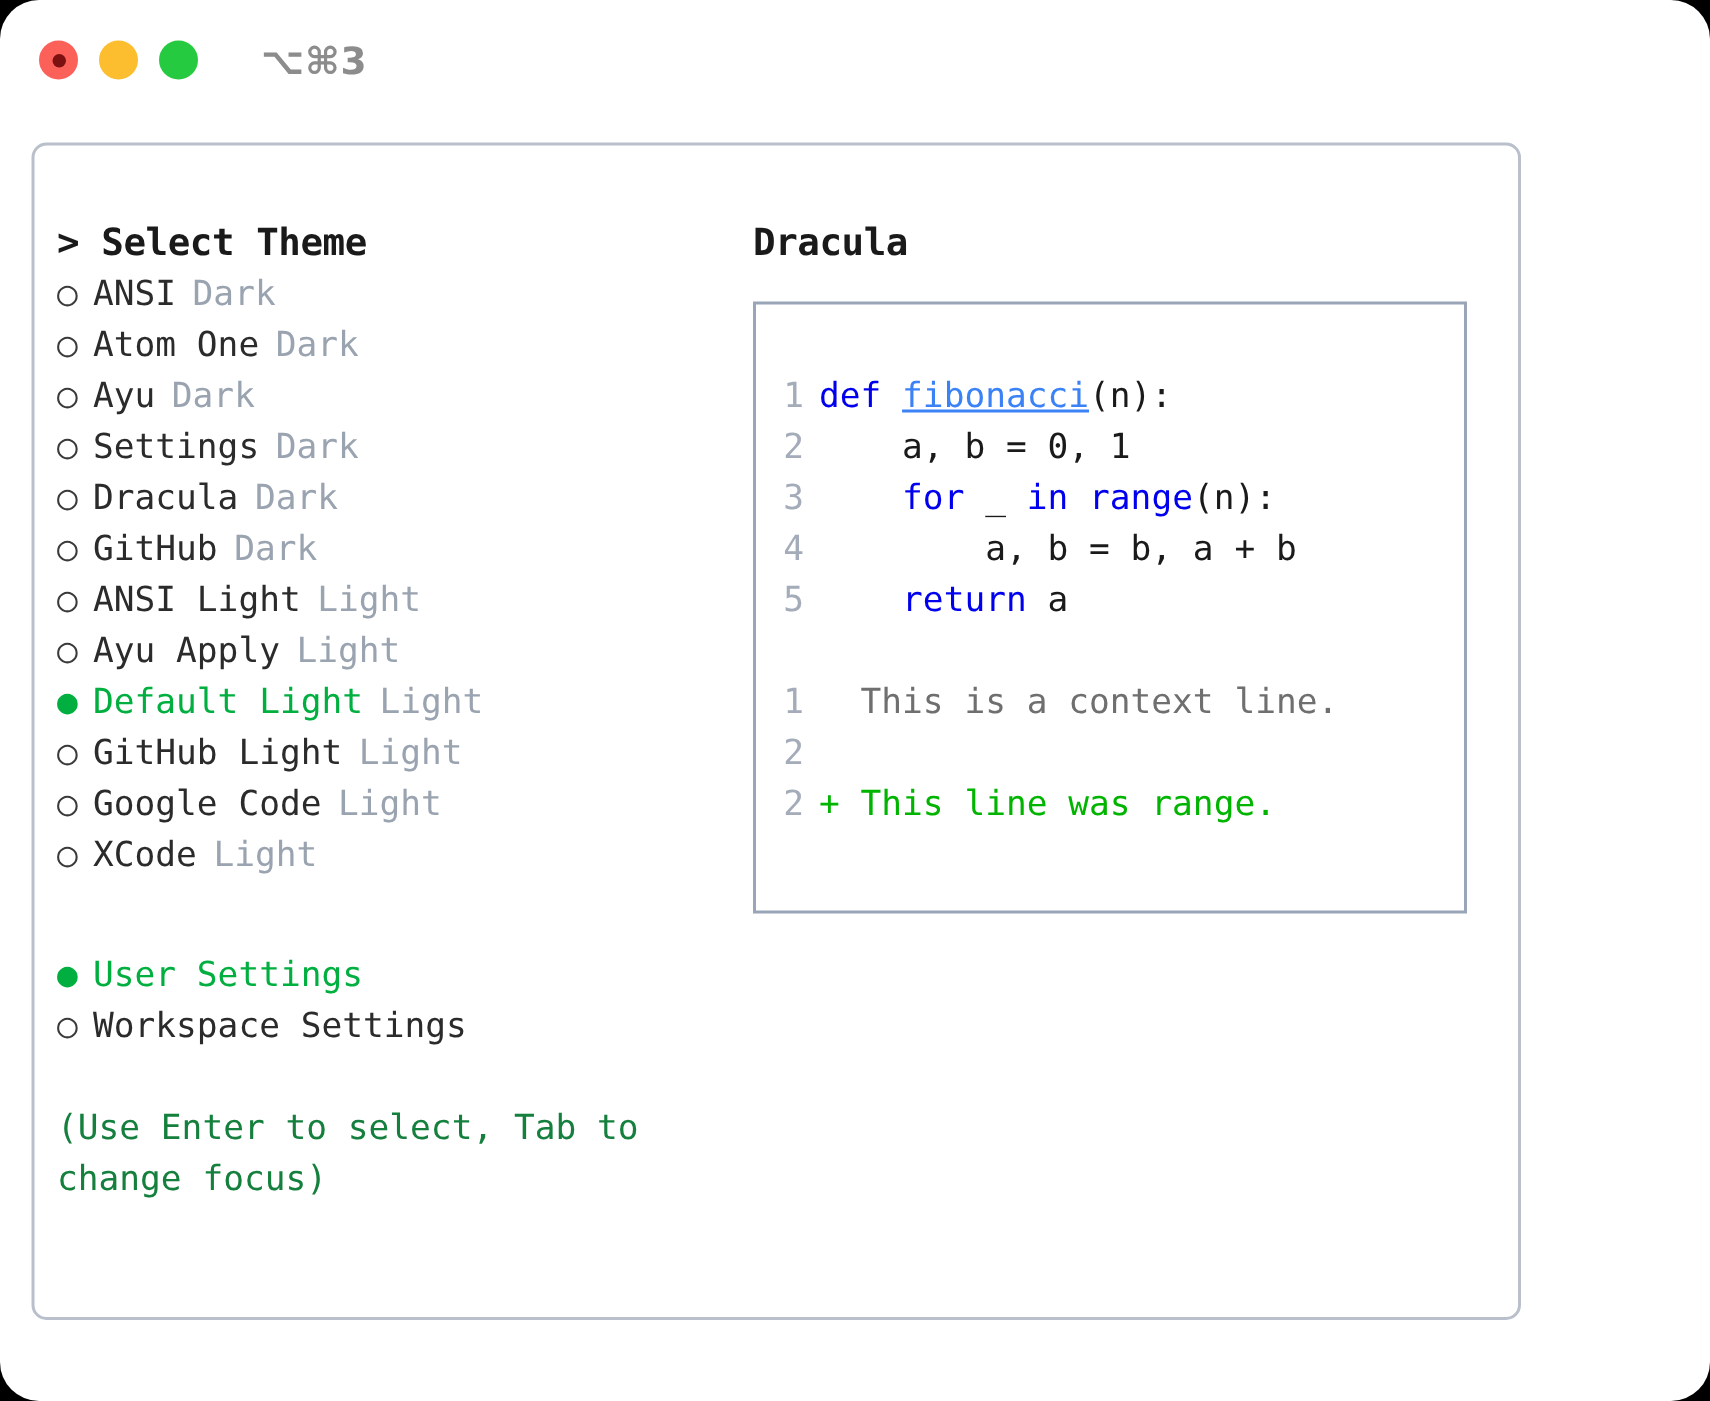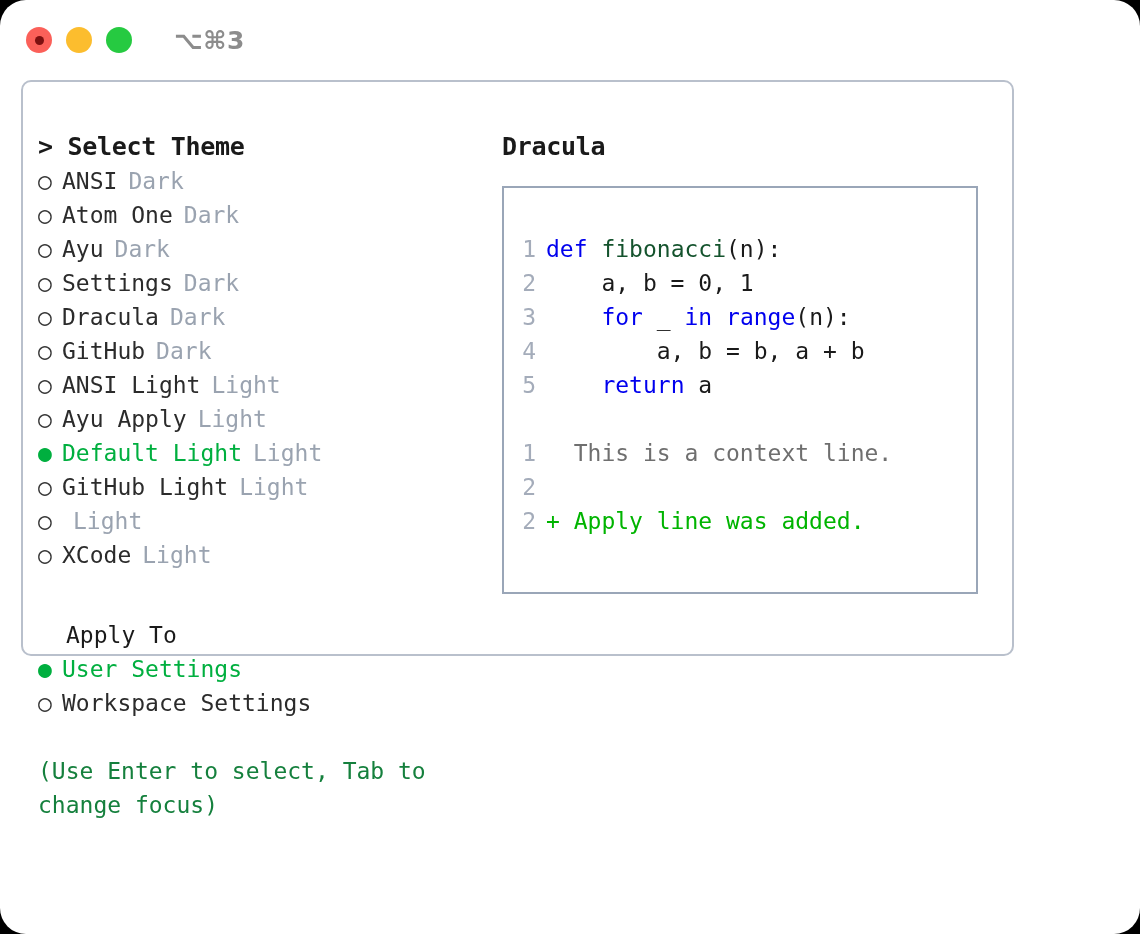--- a/index.html
+++ b/index.html
@@ -68,23 +68,23 @@
     font-size: 25px;
     font-weight: 700;
     letter-spacing: 0.5px;
     font-family: "DejaVu Sans", "Liberation Sans", sans-serif;
   }
 
   
   #app-panel {
     position: absolute;
     left: 21px;
-    top: 80px;
+    top: 95px;
     width: 993px;
-    height: 576px;
+    height: 785px;
     border: 2px solid #b9c0cc;
     border-radius: 10px;
     box-sizing: border-box;
     background: #ffffff;
     padding-left: 34px;
   }
 
   
   #theme-column {
     position: absolute;
@@ -188,21 +188,21 @@
   .lineno {
     width: 42px;
     flex: 0 0 42px;
     text-align: right;
     color: #a4acba;
     padding-right: 10px;
     box-sizing: border-box;
   }
   .code-text { white-space: pre; }
   .tok-kw  { color: #0000ee; }
-  .tok-fn  { color: #14532d; }
+  .tok-fn  { color: #3b82f6; text-decoration: underline; }
   .tok-pl  { color: #1a1a1a; }
   .spacer-line { height: 34px; }
   .diff-ctx { color: #6f6f6f; }
   .diff-del { color: #c20000; }
   .diff-add { color: #00b400; }
 </style>
 </head>
 <body>
 
 <div id="window-shell">
@@ -226,26 +226,25 @@
           <div class="theme-row"><span class="radio">○</span><span class="theme-name">ANSI</span><span class="theme-kind">Dark</span></div>
           <div class="theme-row"><span class="radio">○</span><span class="theme-name">Atom One</span><span class="theme-kind">Dark</span></div>
           <div class="theme-row"><span class="radio">○</span><span class="theme-name">Ayu</span><span class="theme-kind">Dark</span></div>
           <div class="theme-row"><span class="radio">○</span><span class="theme-name">Settings</span><span class="theme-kind">Dark</span></div>
           <div class="theme-row"><span class="radio">○</span><span class="theme-name">Dracula</span><span class="theme-kind">Dark</span></div>
           <div class="theme-row"><span class="radio">○</span><span class="theme-name">GitHub</span><span class="theme-kind">Dark</span></div>
           <div class="theme-row"><span class="radio">○</span><span class="theme-name">ANSI Light</span><span class="theme-kind">Light</span></div>
           <div class="theme-row"><span class="radio">○</span><span class="theme-name">Ayu Apply</span><span class="theme-kind">Light</span></div>
           <div class="theme-row selected"><span class="radio on">●</span><span class="theme-name">Default Light</span><span class="theme-kind">Light</span></div>
           <div class="theme-row"><span class="radio">○</span><span class="theme-name">GitHub Light</span><span class="theme-kind">Light</span></div>
-          <div class="theme-row"><span class="radio">○</span><span class="theme-kind">Light</span></div>
+          <div class="theme-row"><span class="radio">○</span><span class="theme-name">Google Code</span><span class="theme-kind">Light</span></div>
           <div class="theme-row"><span class="radio">○</span><span class="theme-name">XCode</span><span class="theme-kind">Light</span></div>
         </div>
 
       <div id="apply-group">
-        <div id="apply-to-heading">Apply To</div>
         <div id="apply-list">
             <div class="apply-row selected"><span class="radio on">●</span><span class="apply-label">User Settings</span></div>
             <div class="apply-row"><span class="radio">○</span><span class="apply-label">Workspace Settings</span></div>
           </div>
       </div>
 
       <div id="hint-text">(Use Enter to select, Tab to change focus)</div>
     </div>
 
     <div id="preview-column">
@@ -256,19 +255,19 @@
             <div class="code-line"><span class="lineno">1</span><span class="code-text"><span class="tok-kw">def </span><span class="tok-fn">fibonacci</span><span class="tok-pl">(n):</span></span></div>
             <div class="code-line"><span class="lineno">2</span><span class="code-text"><span class="tok-pl">    a, b = 0, 1</span></span></div>
             <div class="code-line"><span class="lineno">3</span><span class="code-text"><span class="tok-pl">    </span><span class="tok-kw">for</span><span class="tok-pl"> _ </span><span class="tok-kw">in</span><span class="tok-pl"> </span><span class="tok-kw">range</span><span class="tok-pl">(n):</span></span></div>
             <div class="code-line"><span class="lineno">4</span><span class="code-text"><span class="tok-pl">        a, b = b, a + b</span></span></div>
             <div class="code-line"><span class="lineno">5</span><span class="code-text"><span class="tok-pl">    </span><span class="tok-kw">return</span><span class="tok-pl"> a</span></span></div>
           </div>
         <div class="spacer-line"></div>
         <div id="diff-block">
             <div class="code-line"><span class="lineno">1</span><span class="code-text diff-ctx">  This is a context line.</span></div>
             <div class="code-line"><span class="lineno">2</span></div>
-            <div class="code-line"><span class="lineno">2</span><span class="code-text diff-add">+ Apply line was added.</span></div>
+            <div class="code-line"><span class="lineno">2</span><span class="code-text diff-add">+ This line was range.</span></div>
           </div>
       </div>
     </div>
 
   </div>
 </div>
 
 </body></html>

